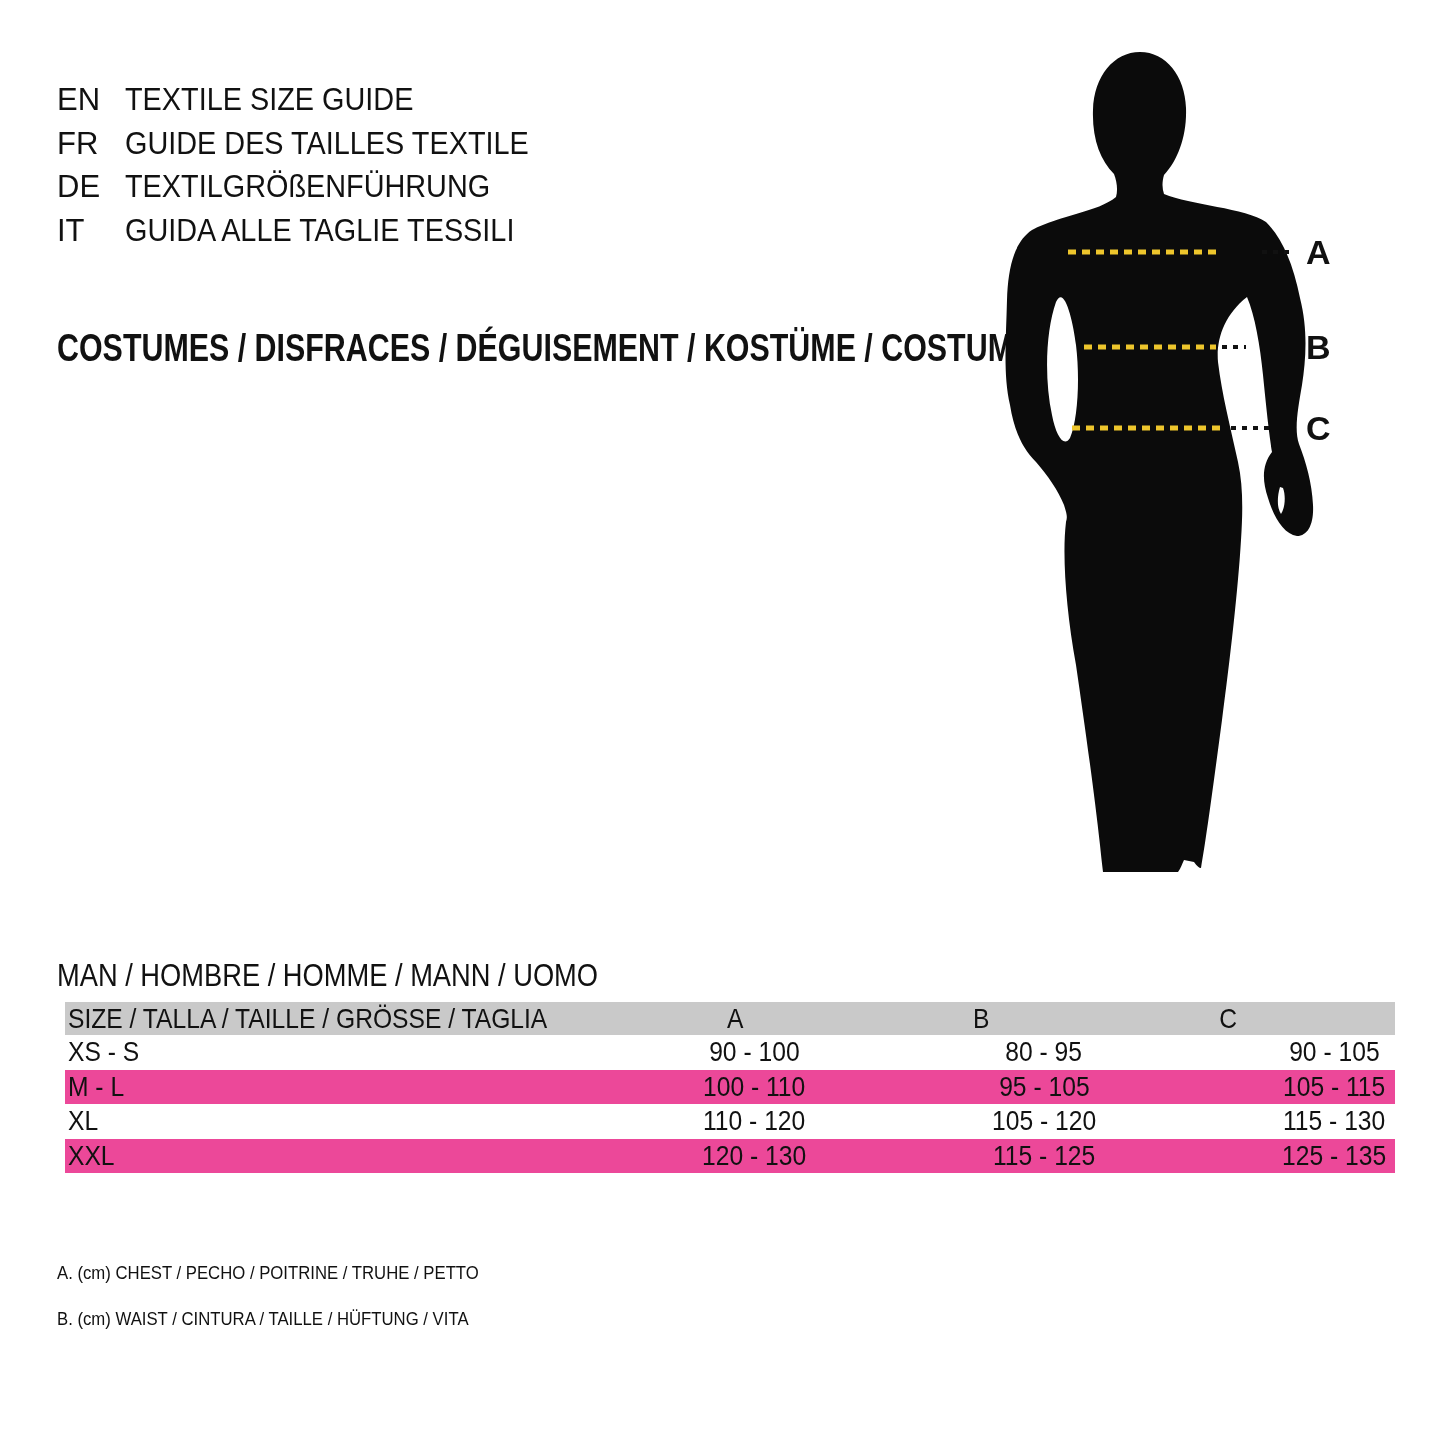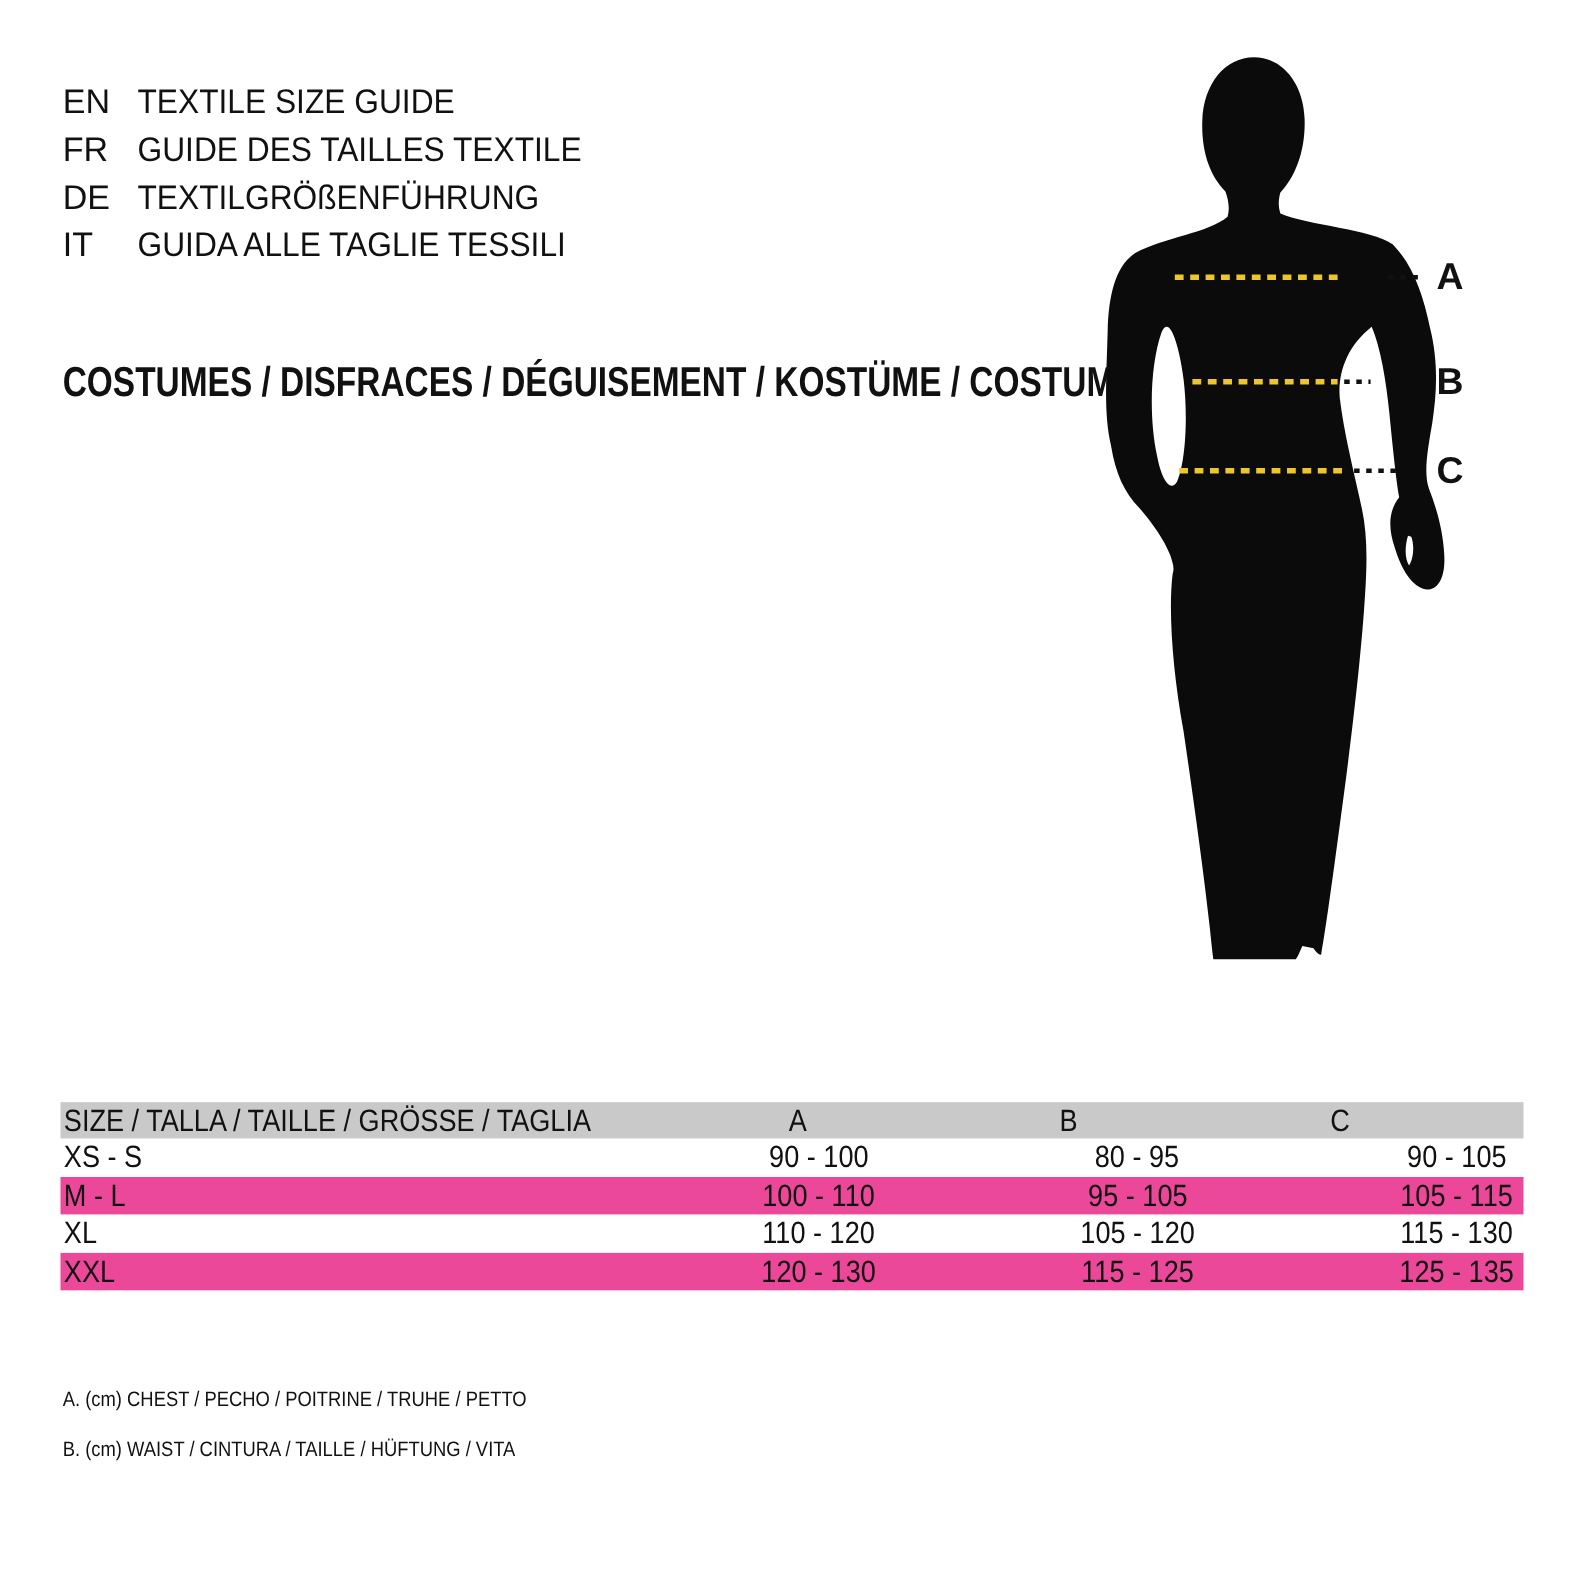--- a/index.html
+++ b/index.html
@@ -9,35 +9,35 @@
   }
   .abs{position:absolute;}
   
   .cx{display:inline-block;transform:scaleX(0.93);transform-origin:0 50%;white-space:nowrap;}
   .cx88{display:inline-block;transform:scaleX(0.88);transform-origin:0 50%;white-space:nowrap;}
   .cx80{display:inline-block;transform:scaleX(0.80);transform-origin:0 50%;white-space:nowrap;}
   .cxc{display:inline-block;transform:scaleX(0.88);transform-origin:50% 50%;white-space:nowrap;}
 
   
   .lang-block{left:57px;top:75px;}
-  .lang-row{display:flex;height:43.4px;align-items:flex-start;font-size:31px;font-weight:500;}
+  .lang-row{display:flex;height:43.4px;align-items:flex-end;font-size:31px;font-weight:500;}
   .lang-code{width:68px;flex:0 0 68px;}
 
   
   .cat-heading{left:57px;top:326px;font-size:38px;font-weight:bold;line-height:44px;}
 
   
   .figure-svg{left:980px;top:20px;width:460px;height:920px;}
   .measure-label{font-size:34px;font-weight:bold;width:40px;text-align:left;line-height:34px;}
 
   
   .man-heading{left:57px;top:958px;font-size:31px;font-weight:500;}
 
   
-  .size-table{left:55px;top:1002px;width:1330px;font-size:28px;text-decoration:underline;}
+  .size-table{left:65px;top:1002px;width:1330px;font-size:28px;text-decoration:underline;}
   .t-row{display:flex;align-items:center;}
   .t-head{height:33px;background:#c9c9c9;}
   .t-body{height:34.5px;gap:44px;}
   .t-alt{background:#ec4899;}
   .c-size{flex:0 0 522px;padding-left:3px;box-sizing:border-box;}
   .c-val{flex:0 0 246px;text-align:center;}
   .c-pad{flex:0 0 70px;}
 
   
   .legend-block{left:57px;top:1250px;font-size:19px;}
@@ -124,20 +124,23 @@
     <line x1="1084" y1="347" x2="1216" y2="347" stroke="#edc52c" stroke-width="5" stroke-dasharray="8 6"></line>
     <line x1="1222" y1="347" x2="1246" y2="347" stroke="#111111" stroke-width="4" stroke-dasharray="5 6"></line>
     <line x1="1072" y1="428" x2="1226" y2="428" stroke="#edc52c" stroke-width="5" stroke-dasharray="8 6"></line>
     <line x1="1231" y1="428" x2="1272" y2="428" stroke="#111111" stroke-width="4" stroke-dasharray="5 6"></line>
   </svg>
 
   <div class="abs measure-label" style="left:1306px;top:235px;">A</div>
   <div class="abs measure-label" style="left:1306px;top:330px;">B</div>
   <div class="abs measure-label" style="left:1306px;top:411px;">C</div>
 
+  <div class="abs man-heading">
+    <span class="cx88">MAN / HOMBRE / HOMME / MANN / UOMO</span>
+  </div>
 
   <div class="abs size-table">
     <div class="t-row t-head">
       <div class="c-size"><span class="cx88">SIZE / TALLA / TAILLE / GRÖSSE / TAGLIA</span></div>
       <div class="c-val"><span class="cxc">A</span></div>
       <div class="c-val"><span class="cxc">B</span></div>
       <div class="c-val"><span class="cxc">C</span></div>
       <div class="c-pad"></div>
     </div>
     <div class="t-row t-body">

